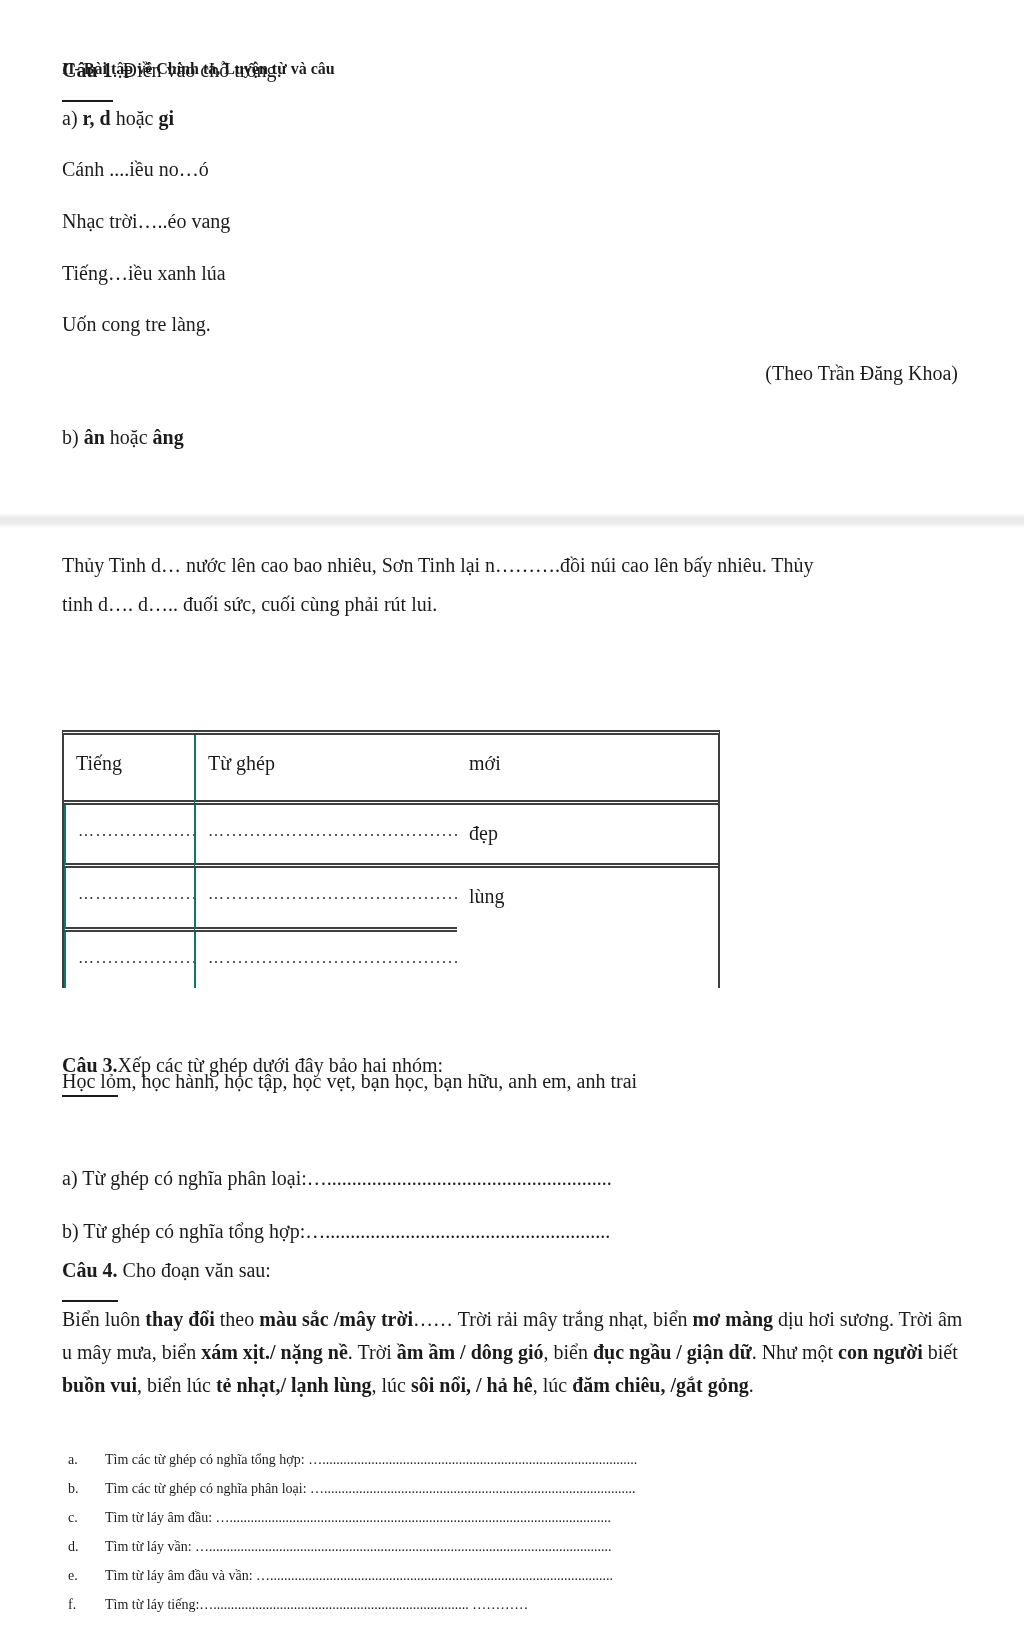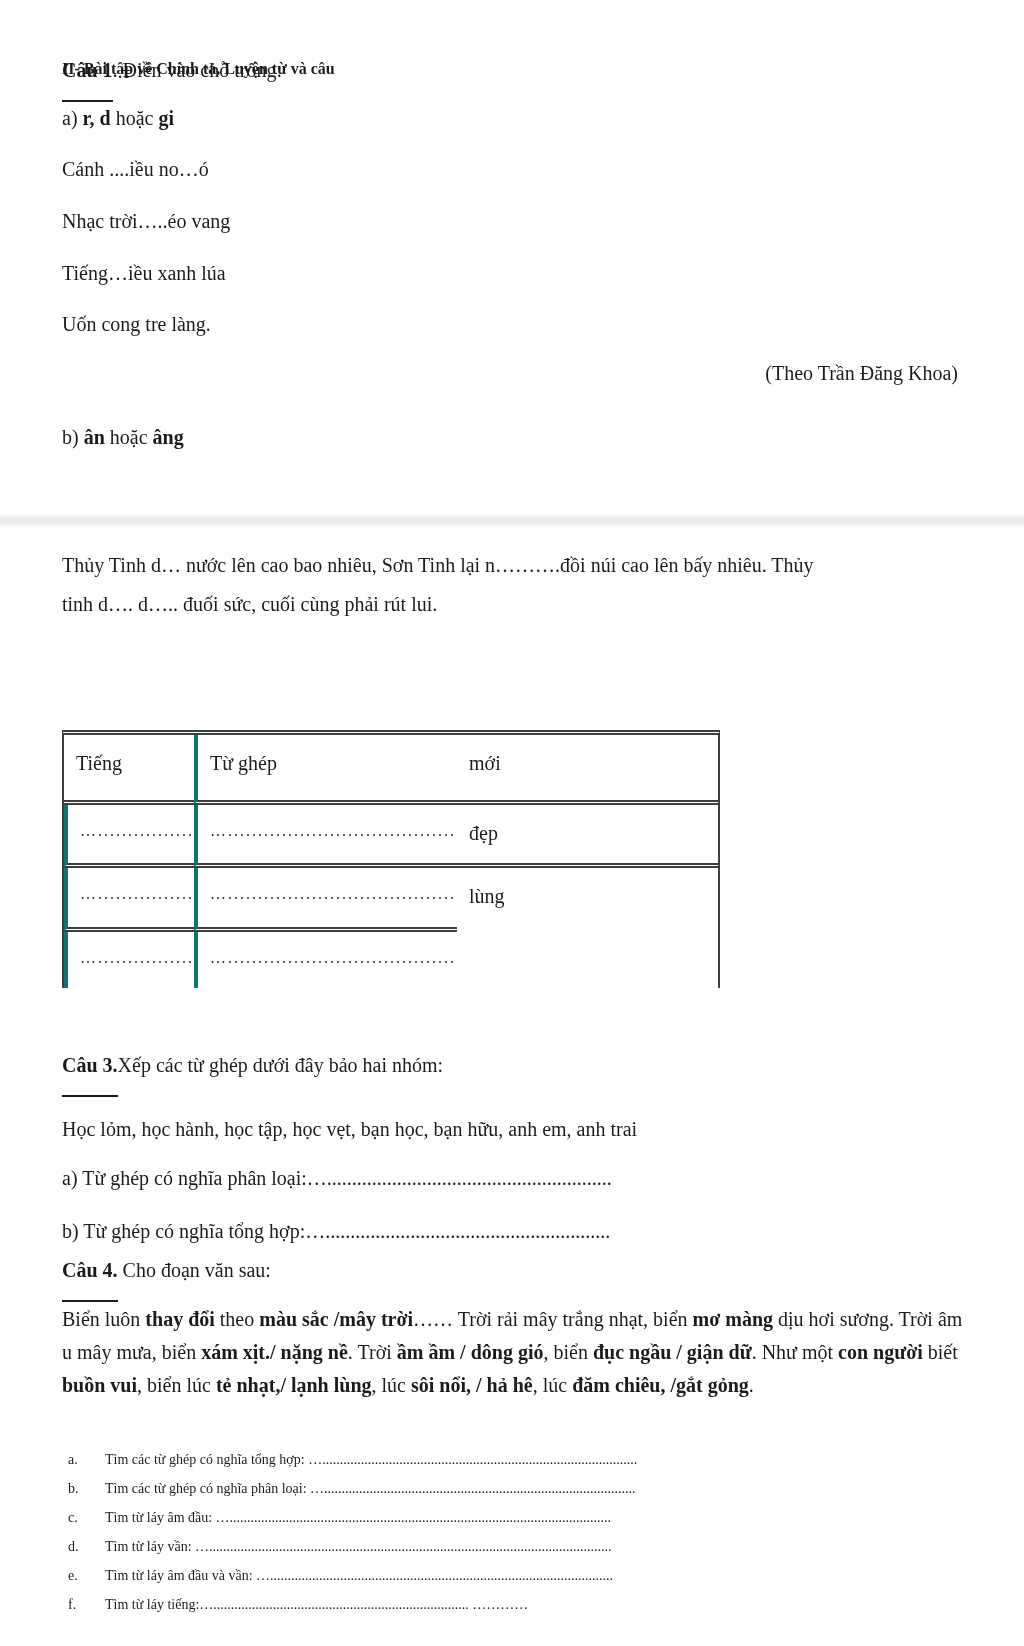--- a/index.html
+++ b/index.html
@@ -18,21 +18,21 @@
     background:linear-gradient(to bottom,#f8f8f8 0%,#e7e7e7 35%,#eaeaea 65%,#fbfbfb 100%);}
   .clip650{max-width:655px;overflow:hidden;}
   
   .c2-table{
     position:absolute;left:62px;top:730px;width:658px;height:258px;
     display:grid;grid-template-columns:130px 263px 263px;grid-template-rows:70px 63px 64px 1fr;
     border-top:5px double #3f3f3f;border-left:2px solid #3f3f3f;border-right:2px solid #3f3f3f;
     box-sizing:border-box;font-size:20px;
   }
   .c2-cell{padding:17px 6px 0 12px;box-sizing:border-box;overflow:hidden;white-space:nowrap;}
-  .col2,.col3{border-left:4px solid #0f766e;}
+  .col2,.col3{border-left:2px solid #0f766e;}
   .rsep{border-bottom:5px double #3f3f3f;}
   .dots{font-size:16px;letter-spacing:2px;color:#2b2b2b;}
   
   .para{position:absolute;left:62px;top:1303px;width:903px;font-size:20px;line-height:33px;white-space:normal;}
   .task-line{position:absolute;left:68px;width:896px;overflow:hidden;white-space:nowrap;font-size:14px;line-height:25px;}
   .task-m{display:inline-block;width:37px;}
 </style>
 </head>
 <body>
 
@@ -70,21 +70,21 @@
     <div class="c2-cell rsep">đẹp</div>
     <div class="c2-cell rsep col2 dots">…...........................................</div>
     <div class="c2-cell rsep col3 dots">…...........................................</div>
 
     <div class="c2-cell">lùng</div>
     <div class="c2-cell col2 dots">…...........................................</div>
     <div class="c2-cell col3 dots">…...........................................</div>
   </div>
 
   <div class="t" style="top:1053px;"><span class="qlabel">Câu 3.</span><span>Xếp các từ ghép dưới đây bảo hai nhóm:</span></div>
-  <div class="t" style="top:1117px;text-align:center;">Học lỏm, học hành, học tập, học vẹt, bạn học, bạn hữu, anh em, anh trai</div>
+  <div class="t" style="top:1069px;text-align:center;">Học lỏm, học hành, học tập, học vẹt, bạn học, bạn hữu, anh em, anh trai</div>
   <div class="t clip650" style="top:1166px;">a) Từ ghép có nghĩa phân loại:….........................................................</div>
   <div class="t clip650" style="top:1219px;">b) Từ ghép có nghĩa tổng hợp:….........................................................</div>
 
   <div class="t" style="top:1258px;"><span class="qlabel">Câu 4.</span><span> Cho đoạn văn sau:</span></div>
 
   <div class="para"><span>Biển luôn </span><span style="font-weight: bold;">thay đổi</span><span>  theo </span><span style="font-weight: bold;">màu sắc /mây trời</span><span>…… Trời rải mây trắng nhạt, biển </span><span style="font-weight: bold;">mơ màng</span><span> dịu hơi sương. Trời âm u mây mưa, biển </span><span style="font-weight: bold;">xám xịt./ nặng nề</span><span>. Trời </span><span style="font-weight: bold;">ầm ầm / dông gió</span><span>, biển </span><span style="font-weight: bold;">đục ngầu / giận dữ</span><span>. Như một </span><span style="font-weight: bold;">con người</span><span> biết </span><span style="font-weight: bold;">buồn vui</span><span>, biển lúc </span><span style="font-weight: bold;">tẻ nhạt,/ lạnh lùng</span><span>, lúc </span><span style="font-weight: bold;">sôi nổi, / hả hê</span><span>, lúc </span><span style="font-weight: bold;">đăm chiêu, /gắt gỏng</span><span>.</span></div>
 
   <div class="task-line" style="top:1447px;"><span class="task-m">a.</span><span>Tìm các từ ghép có nghĩa tổng hợp: …..........................................................................................</span></div>
   <div class="task-line" style="top:1476px;"><span class="task-m">b.</span><span>Tìm các từ ghép có nghĩa phân loại: ….........................................................................................</span></div>
   <div class="task-line" style="top:1505px;"><span class="task-m">c.</span><span>Tìm từ láy âm đầu:  ….............................................................................................................</span></div>

